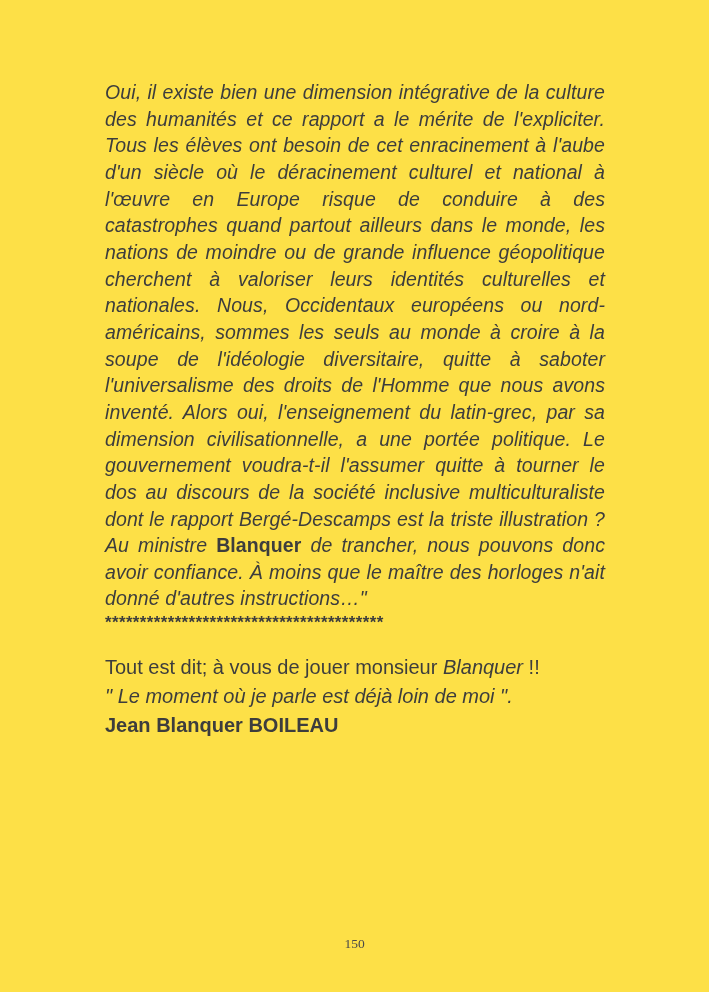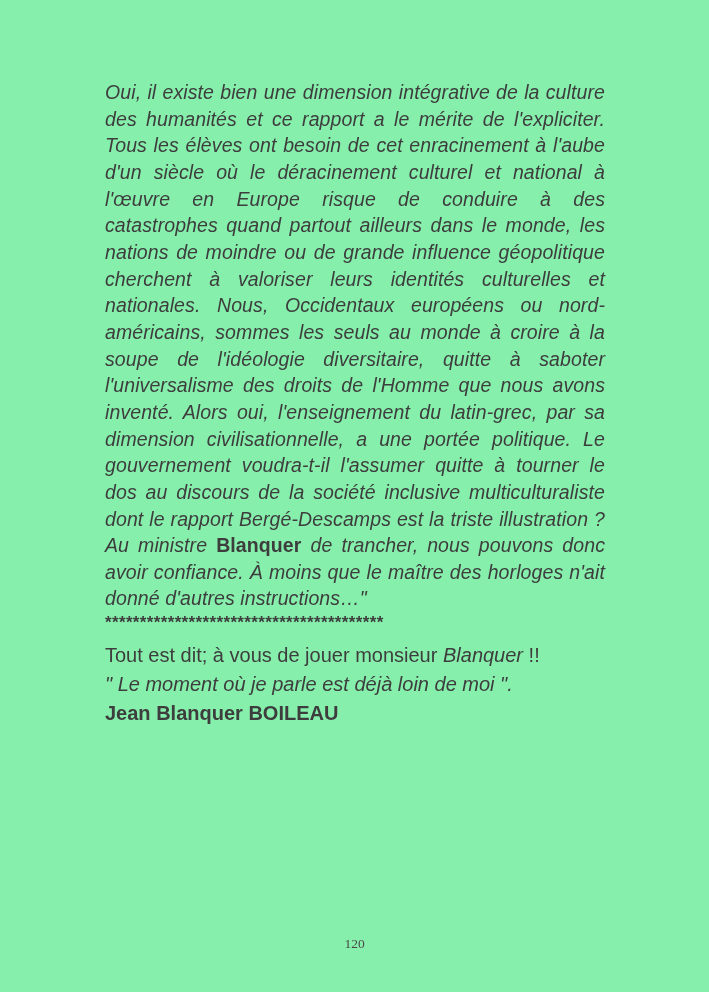--- a/index.html
+++ b/index.html
@@ -4,21 +4,21 @@
 <style>
   html, body {
     margin: 0;
     padding: 0;
     background: #ffffff;
   }
   .page {
     position: relative;
     width: 709px;
     height: 992px;
-    background: #86efac;
+    background: #fde047;
     overflow: hidden;
     font-family: "Liberation Sans", sans-serif;
   }
   .text-block {
     position: absolute;
     left: 105px;
     top: 79px;
     width: 500px;
     color: #3d3d3d;
   }
@@ -41,21 +41,21 @@
     font-style: normal;
     letter-spacing: 0.35px;
     white-space: nowrap;
   }
   .closing-line {
     font-size: 20px;
     line-height: 28.7px;
     font-style: normal;
     font-weight: normal;
   }
-  .closing-first { margin-top: 8px; }
+  .closing-first { margin-top: 20px; }
   .seg-it { font-style: italic; }
   .author { font-weight: bold; }
   .page-number {
     position: absolute;
     top: 936px;
     left: 0;
     width: 100%;
     text-align: center;
     font-family: "Liberation Serif", serif;
     font-size: 13.5px;
@@ -66,14 +66,14 @@
 <body>
 
 <div class="page">
   <div class="text-block">
     <p class="paragraph"><span class="seg-italic">Oui, il existe bien une dimension intégrative de la culture des humanités et ce rapport a le mérite de l'expliciter. Tous les élèves ont besoin de cet enracinement à l'aube d'un siècle où le déracinement culturel et national à l'œuvre en Europe risque de conduire à des catastrophes quand partout ailleurs dans le monde, les nations de moindre ou de grande influence géopolitique cherchent à valoriser leurs identités culturelles et nationales. Nous, Occidentaux européens ou nord-américains, sommes les seuls au monde à croire à la soupe de l'idéologie diversitaire, quitte à saboter l'universalisme des droits de l'Homme que nous avons inventé. Alors oui, l'enseignement du latin-grec, par sa dimension civilisationnelle, a une portée politique. Le gouvernement voudra-t-il l'assumer quitte à tourner le dos au discours de la société inclusive multiculturaliste dont le rapport Bergé-Descamps est la triste illustration ? Au ministre </span><span class="seg-bold-upright">Blanquer</span><span class="seg-italic"> de trancher, nous pouvons donc avoir confiance. À moins que le maître des horloges n'ait donné d'autres instructions…"</span></p>
     <div class="separator">****************************************</div>
     <div class="closing-line closing-first"><span>Tout est dit; à vous de jouer monsieur </span><span class="seg-it">Blanquer</span><span> !!</span></div>
     <div class="closing-line seg-it">" Le moment où je parle est déjà loin de moi ".</div>
     <div class="closing-line author">Jean Blanquer BOILEAU</div>
   </div>
-  <div class="page-number">120</div>
+  <div class="page-number">150</div>
 </div>
 
 </body></html>

